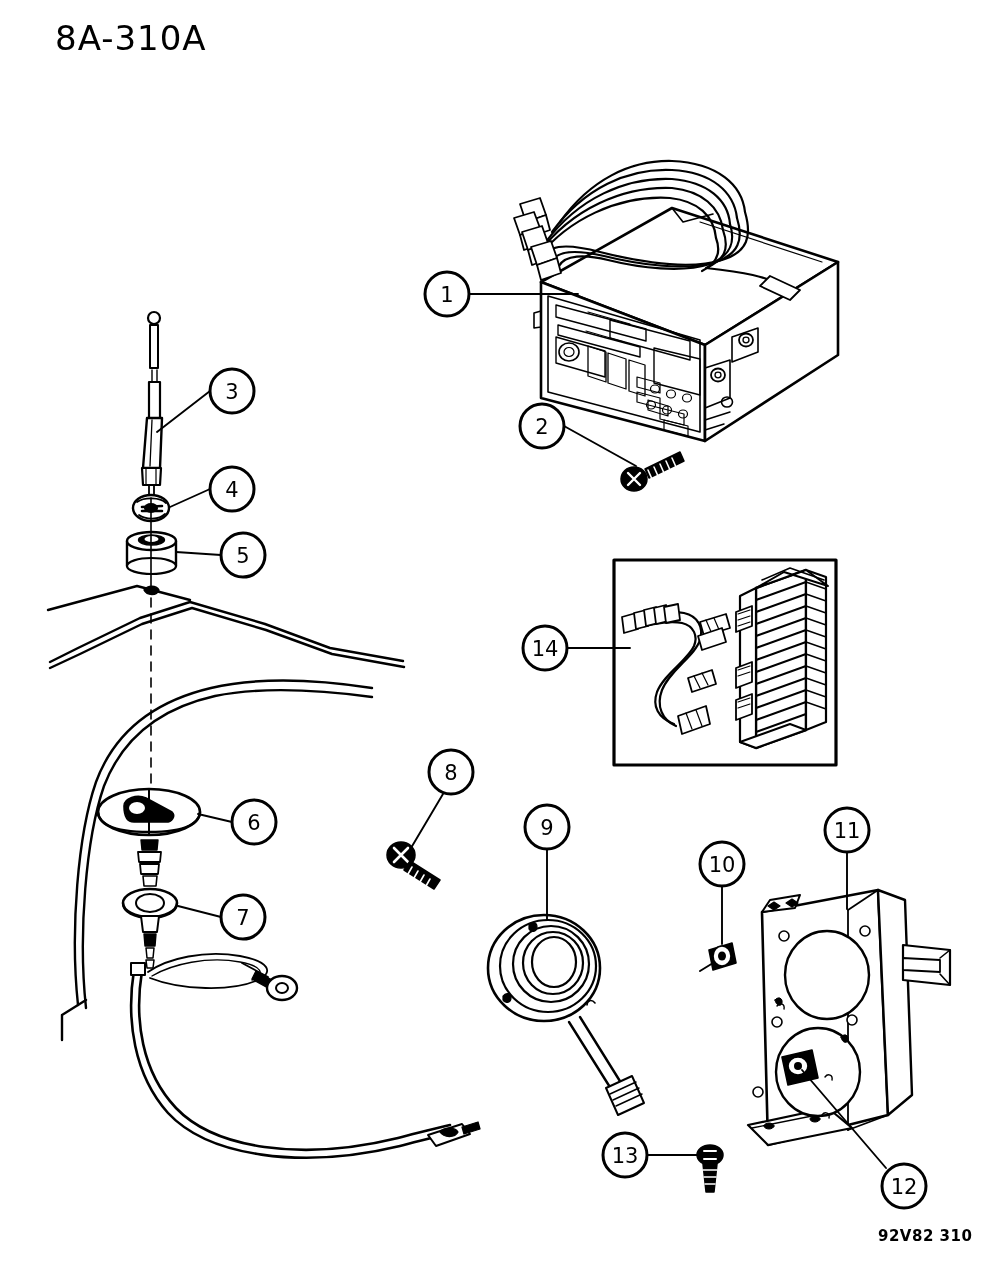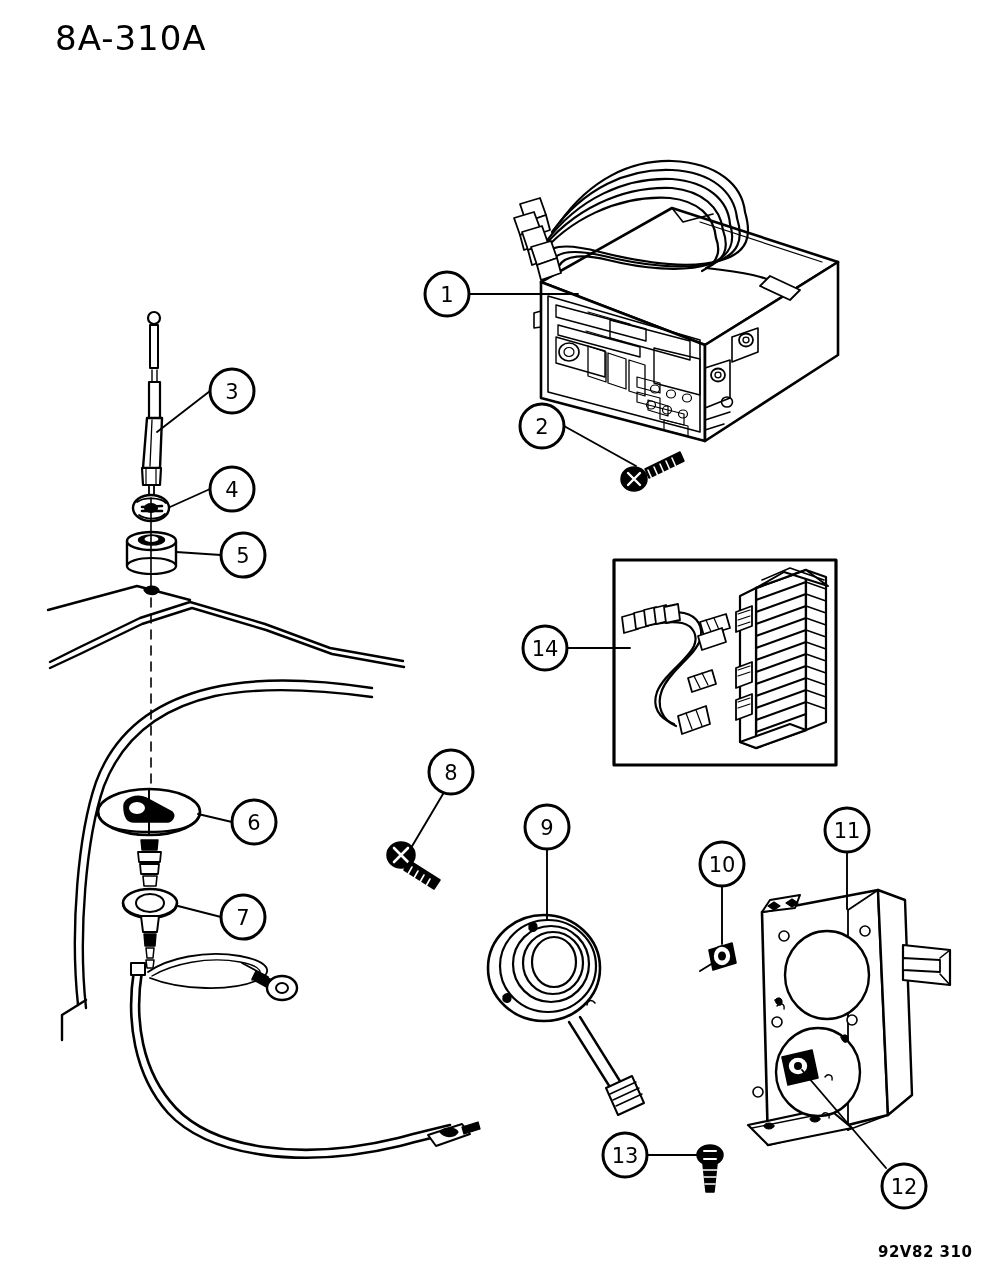--- a/index.html
+++ b/index.html
@@ -31,21 +31,20 @@
   }
   #figure-code {
     position: absolute;
     left: 878px;
     top: 1227px;
     font-size: 15px;
     font-weight: bold;
     font-family: "DejaVu Sans", sans-serif;
     letter-spacing: 0.5px;
     white-space: nowrap;
-    margin-top: 16px;
   }
   svg.art {
     position: absolute;
     left: 0;
     top: 0;
     width: 991px;
     height: 1275px;
   }
   .callout-num {
     font-family: "DejaVu Sans", sans-serif;

